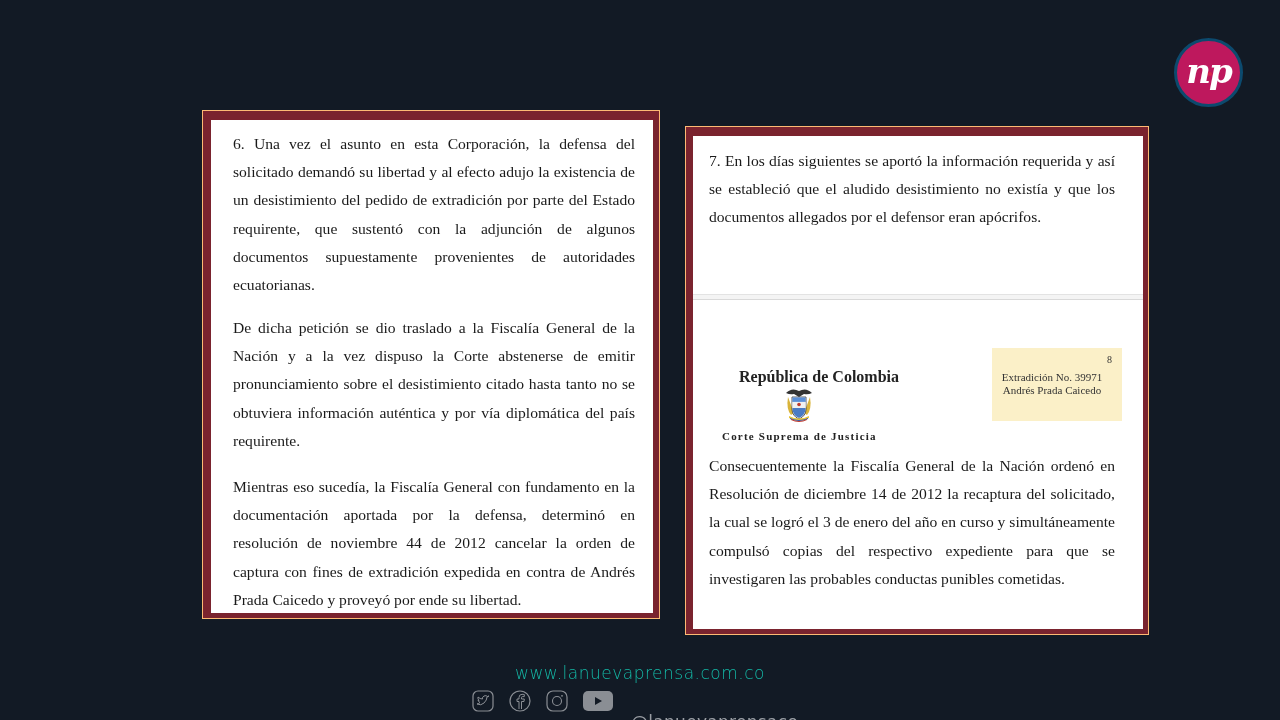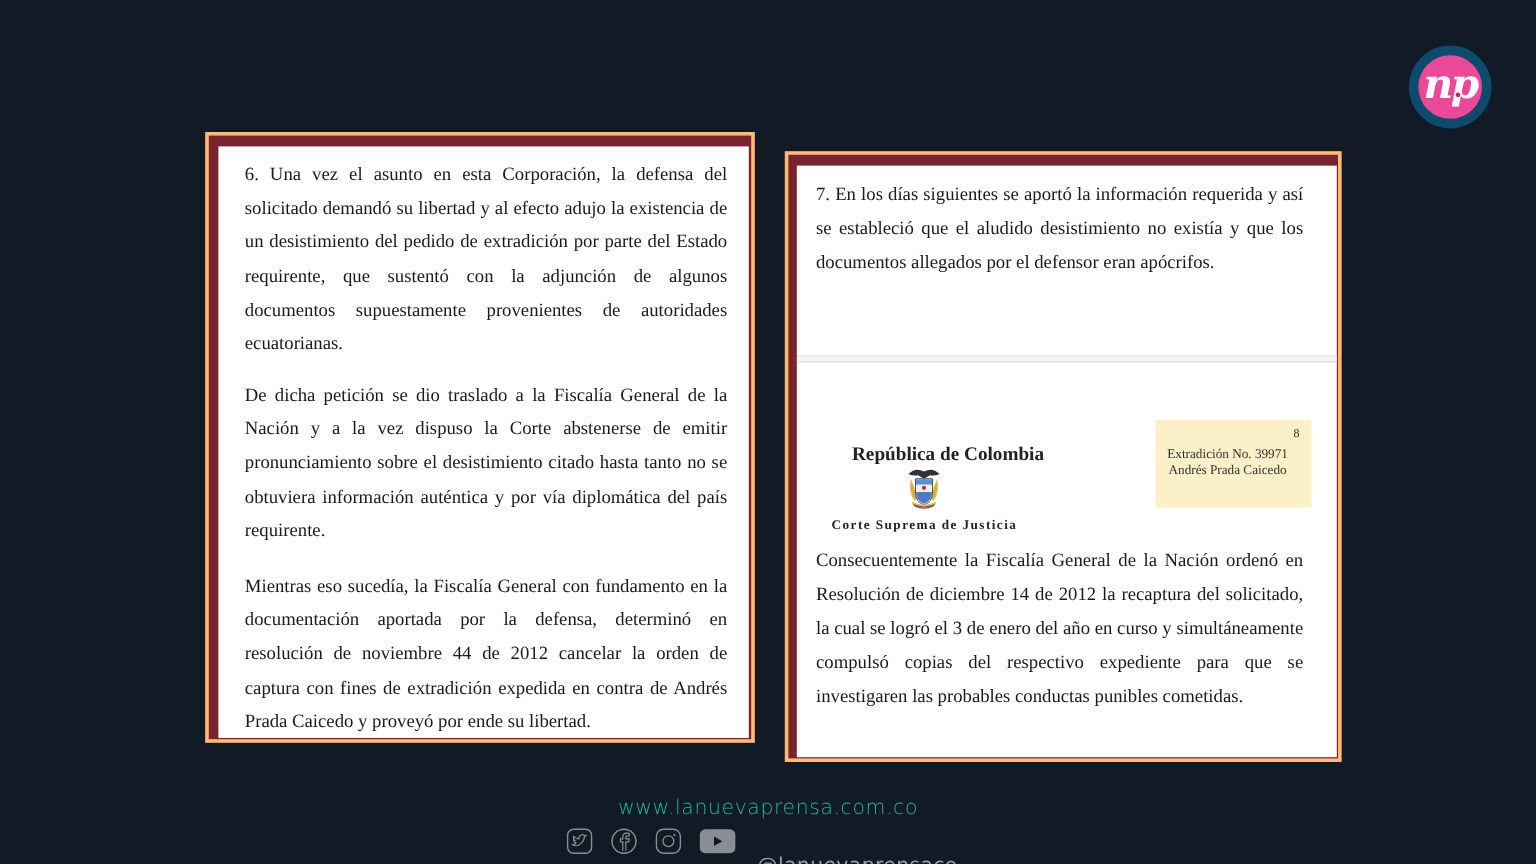--- a/index.html
+++ b/index.html
@@ -1,23 +1,23 @@
 <!DOCTYPE html>
 <html><head>
 <meta charset="utf-8">
 <style>
   * { box-sizing: border-box; margin: 0; padding: 0; }
   html, body { width: 1280px; height: 720px; overflow: hidden; }
   body { background: #121a25; position: relative; font-family: "Liberation Serif", "DejaVu Serif", serif; }
 
-  .logo { position: absolute; left: 1174px; top: 38px; width: 69px; height: 69px; border-radius: 50%; background: #ec4899; border: 8px solid #0c4a6e; display: flex; align-items: center; justify-content: center; }
+  .logo { position: absolute; left: 1174px; top: 38px; width: 69px; height: 69px; border-radius: 50%; background: #be185d; border: 3px solid #0c4a6e; display: flex; align-items: center; justify-content: center; }
   .logo-text { color: #ffffff; font-family: "DejaVu Serif", serif; font-weight: bold; font-size: 34px; letter-spacing: -2px; line-height: 1; position: relative; top: -2px; font-style: italic; }
   .logo-dot { position: absolute; left: 31px; top: 31px; width: 4px; height: 4px; border-radius: 50%; background: #d8284a; }
 
-  .panel { position: absolute; background: #7a232e; border: 3px solid #fdba74; }
+  .panel { position: absolute; background: #7a232e; border: 1px solid #fdba74; margin-left: 31px; }
   .panel .paper { position: absolute; background: #ffffff; overflow: hidden; }
   #panel-left { left: 171px; top: 110px; width: 458px; height: 509px; }
   #panel-left .paper { left: 8px; top: 9px; width: 442px; height: 493px; }
   #panel-right { left: 654px; top: 126px; width: 464px; height: 509px; }
   #panel-right .paper { left: 7px; top: 9px; width: 450px; height: 493px; }
 
   .para { position: absolute; color: #1a1a1a; font-size: 15.6px; line-height: 28.2px; text-align: justify; text-align-last: left; }
   #panel-left .para { left: 22px; width: 402px; }
   #panel-right .para { left: 16px; width: 406px; }
 

